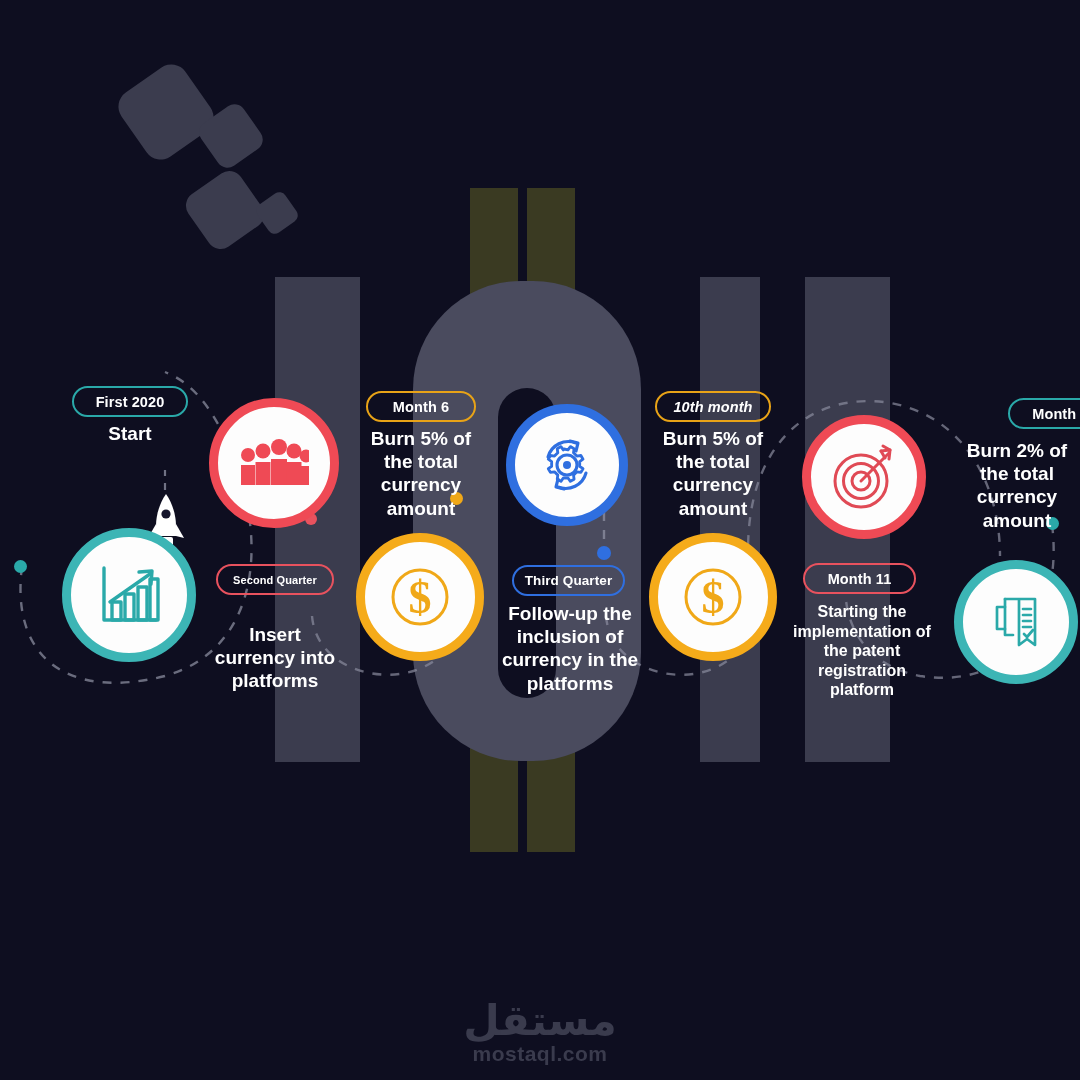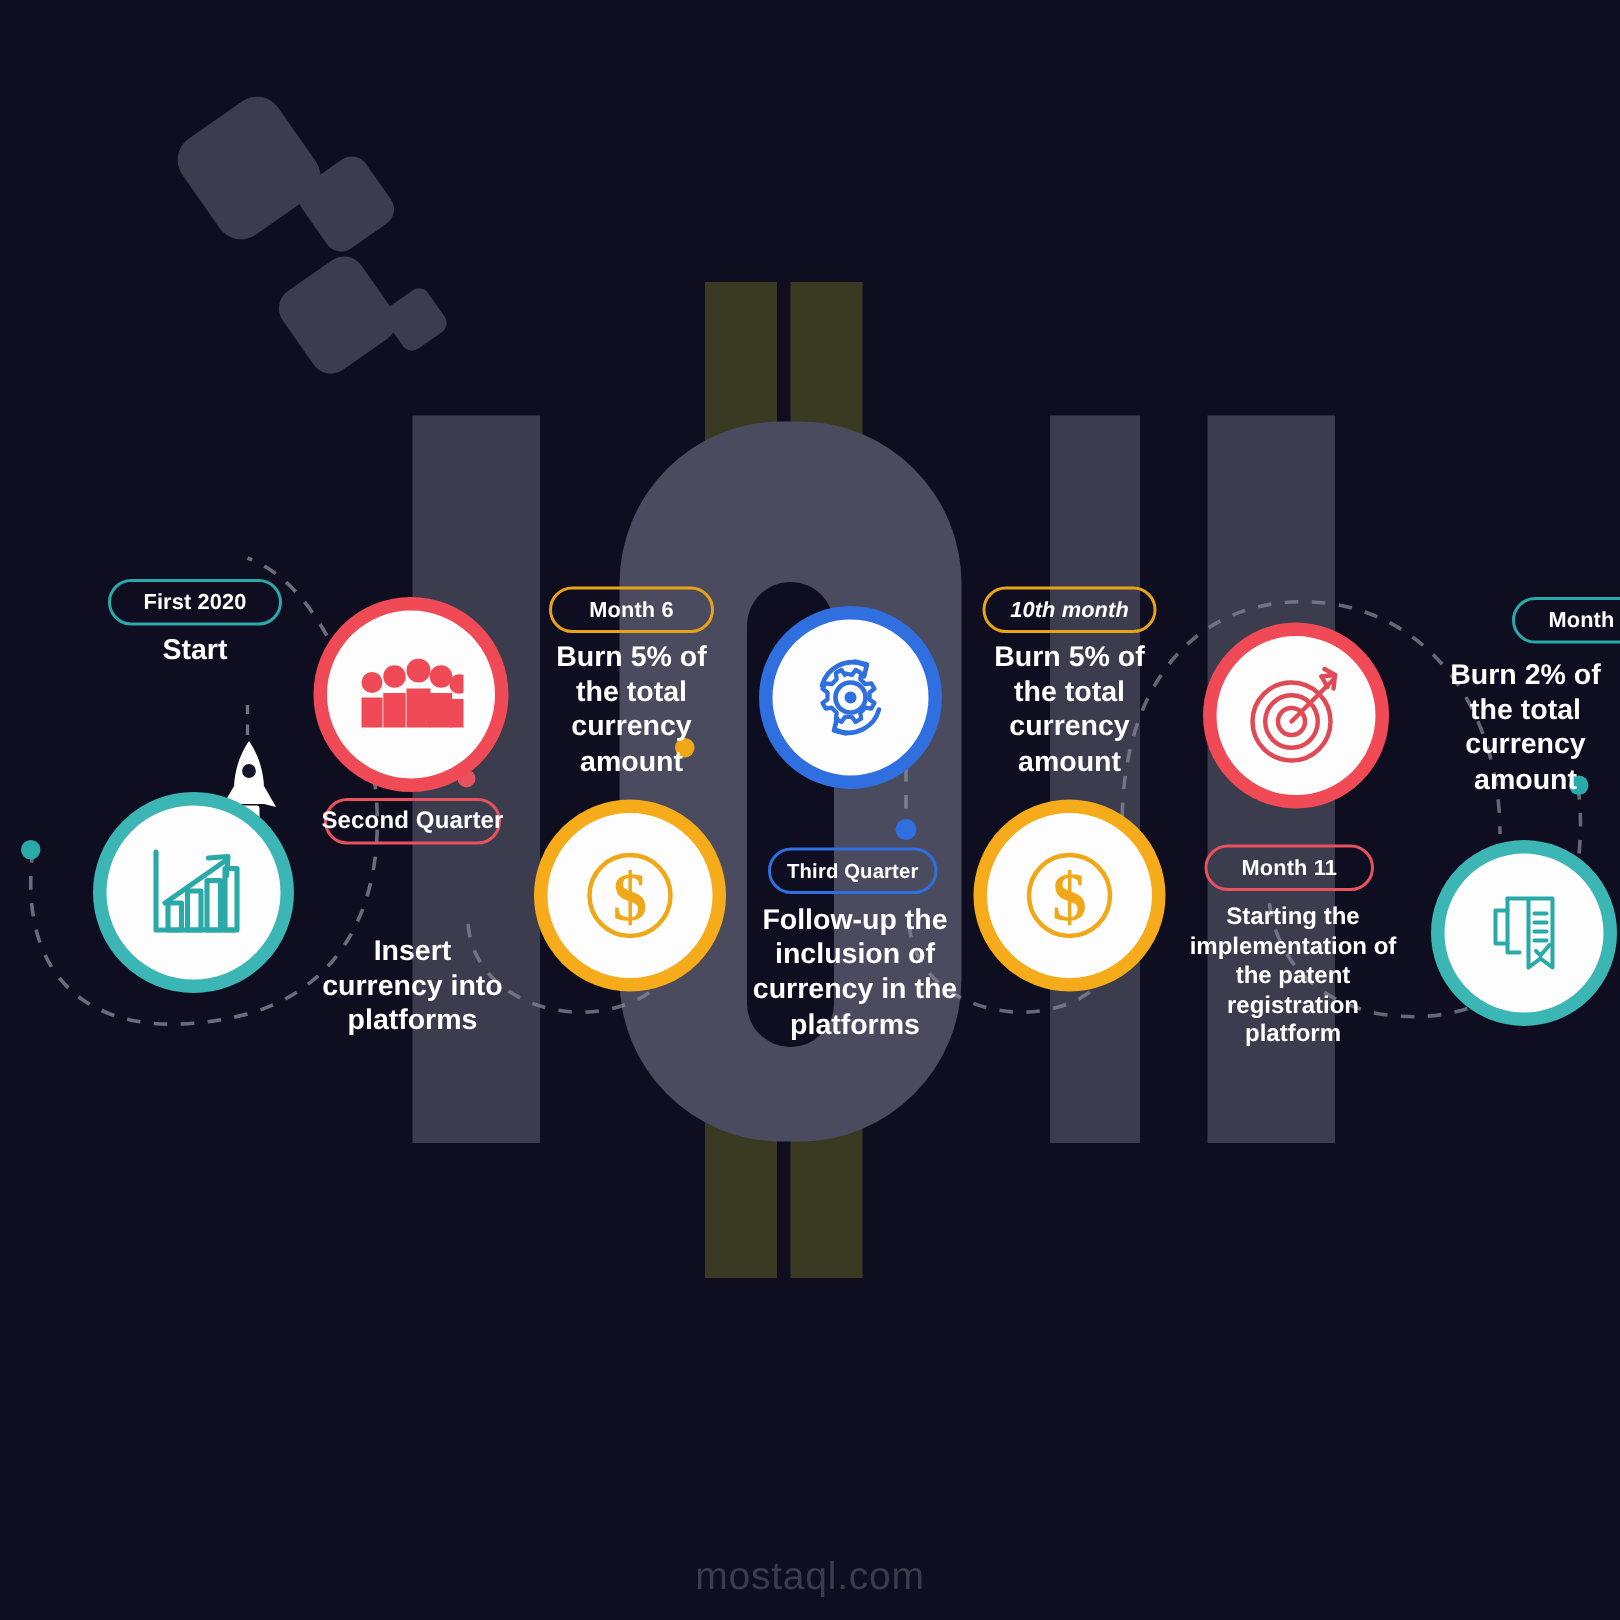--- a/index.html
+++ b/index.html
@@ -59,21 +59,21 @@
 
   .dash{position:absolute;pointer-events:none;}
 
   
   .wm{
     position:absolute;left:0;right:0;bottom:14px;
     text-align:center;color:#3a3b4d;
     user-select:none;
   }
   .wm .ar{font-size:42px;font-weight:700;line-height:1;direction:rtl;}
-  .wm .en{font-size:26px;font-weight:400;letter-spacing:.5px;margin-top:15px;}
+  .wm .en{font-size:21px;font-weight:700;letter-spacing:.5px;margin-top:0;}
 </style>
 </head>
 <body>
 
 <div id="stage">
 
   <div class="bg">
 
     <div class="rsq" style="left:127px;top:73px;width:78px;height:78px;transform:rotate(-35deg);"></div>
     <div class="rsq" style="left:205px;top:110px;width:52px;height:52px;transform:rotate(-35deg);"></div>
@@ -154,21 +154,21 @@
             <path d="M16.5 23 h15 v23 h-15 z"></path>
           <circle cx="40" cy="8" r="8"></circle>  
             <path d="M32 20 h16 v26 h-16 z"></path>
           <circle cx="55" cy="12" r="7.5"></circle>
             <path d="M47.5 23 h15 v23 h-15 z"></path>
           <circle cx="67" cy="17" r="6.5"></circle>
             <path d="M61 27 h12 v19 h-12 z"></path>
         </g>
       </svg>
     </div>
-    <div class="pill red" style="left:180px;top:532px;width:118px;font-size:16px;">Second Quarter</div>
+    <div class="pill red" style="left:180px;top:564px;width:118px;font-size:11px;">Second Quarter</div>
     <div class="cap" style="left:178px;top:606px;width:122px;margin-top:17px;">Insert currency into platforms</div>
   </div>
 
   <div class="node">
     <div class="pill orange" style="left:330px;top:391px;width:110px;">Month 6</div>
     <div class="cap" style="left:322px;top:427px;width:126px;">Burn 5% of the total currency amount</div>
     <div class="ring" style="left:320px;top:533px;width:128px;height:128px;border:9px solid #f5ab1a;">
       <svg width="68" height="68" viewBox="0 0 68 68">
         <circle cx="34" cy="34" r="27" fill="none" stroke="#f0a818" stroke-width="3"></circle>
         <text x="34" y="50" text-anchor="middle" font-family="Liberation Serif, serif" font-size="46" font-weight="700" fill="#f0a818">$</text>
@@ -233,16 +233,17 @@
           <path d="M14 18 L22 18 M14 18 L14 40 L22 40"></path>
           <path d="M40 20 L48 20 M40 26 L48 26"></path>
           <path d="M40 32 L48 32 M40 38 L48 38"></path>
           <path d="M41 45 L44 48 L50 41"></path>
         </g>
       </svg>
     </div>
   </div>
 
   <div class="wm">
+    <div class="ar">مستقل</div>
     <div class="en">mostaql.com</div>
   </div>
 
 </div>
 
 </body></html>

